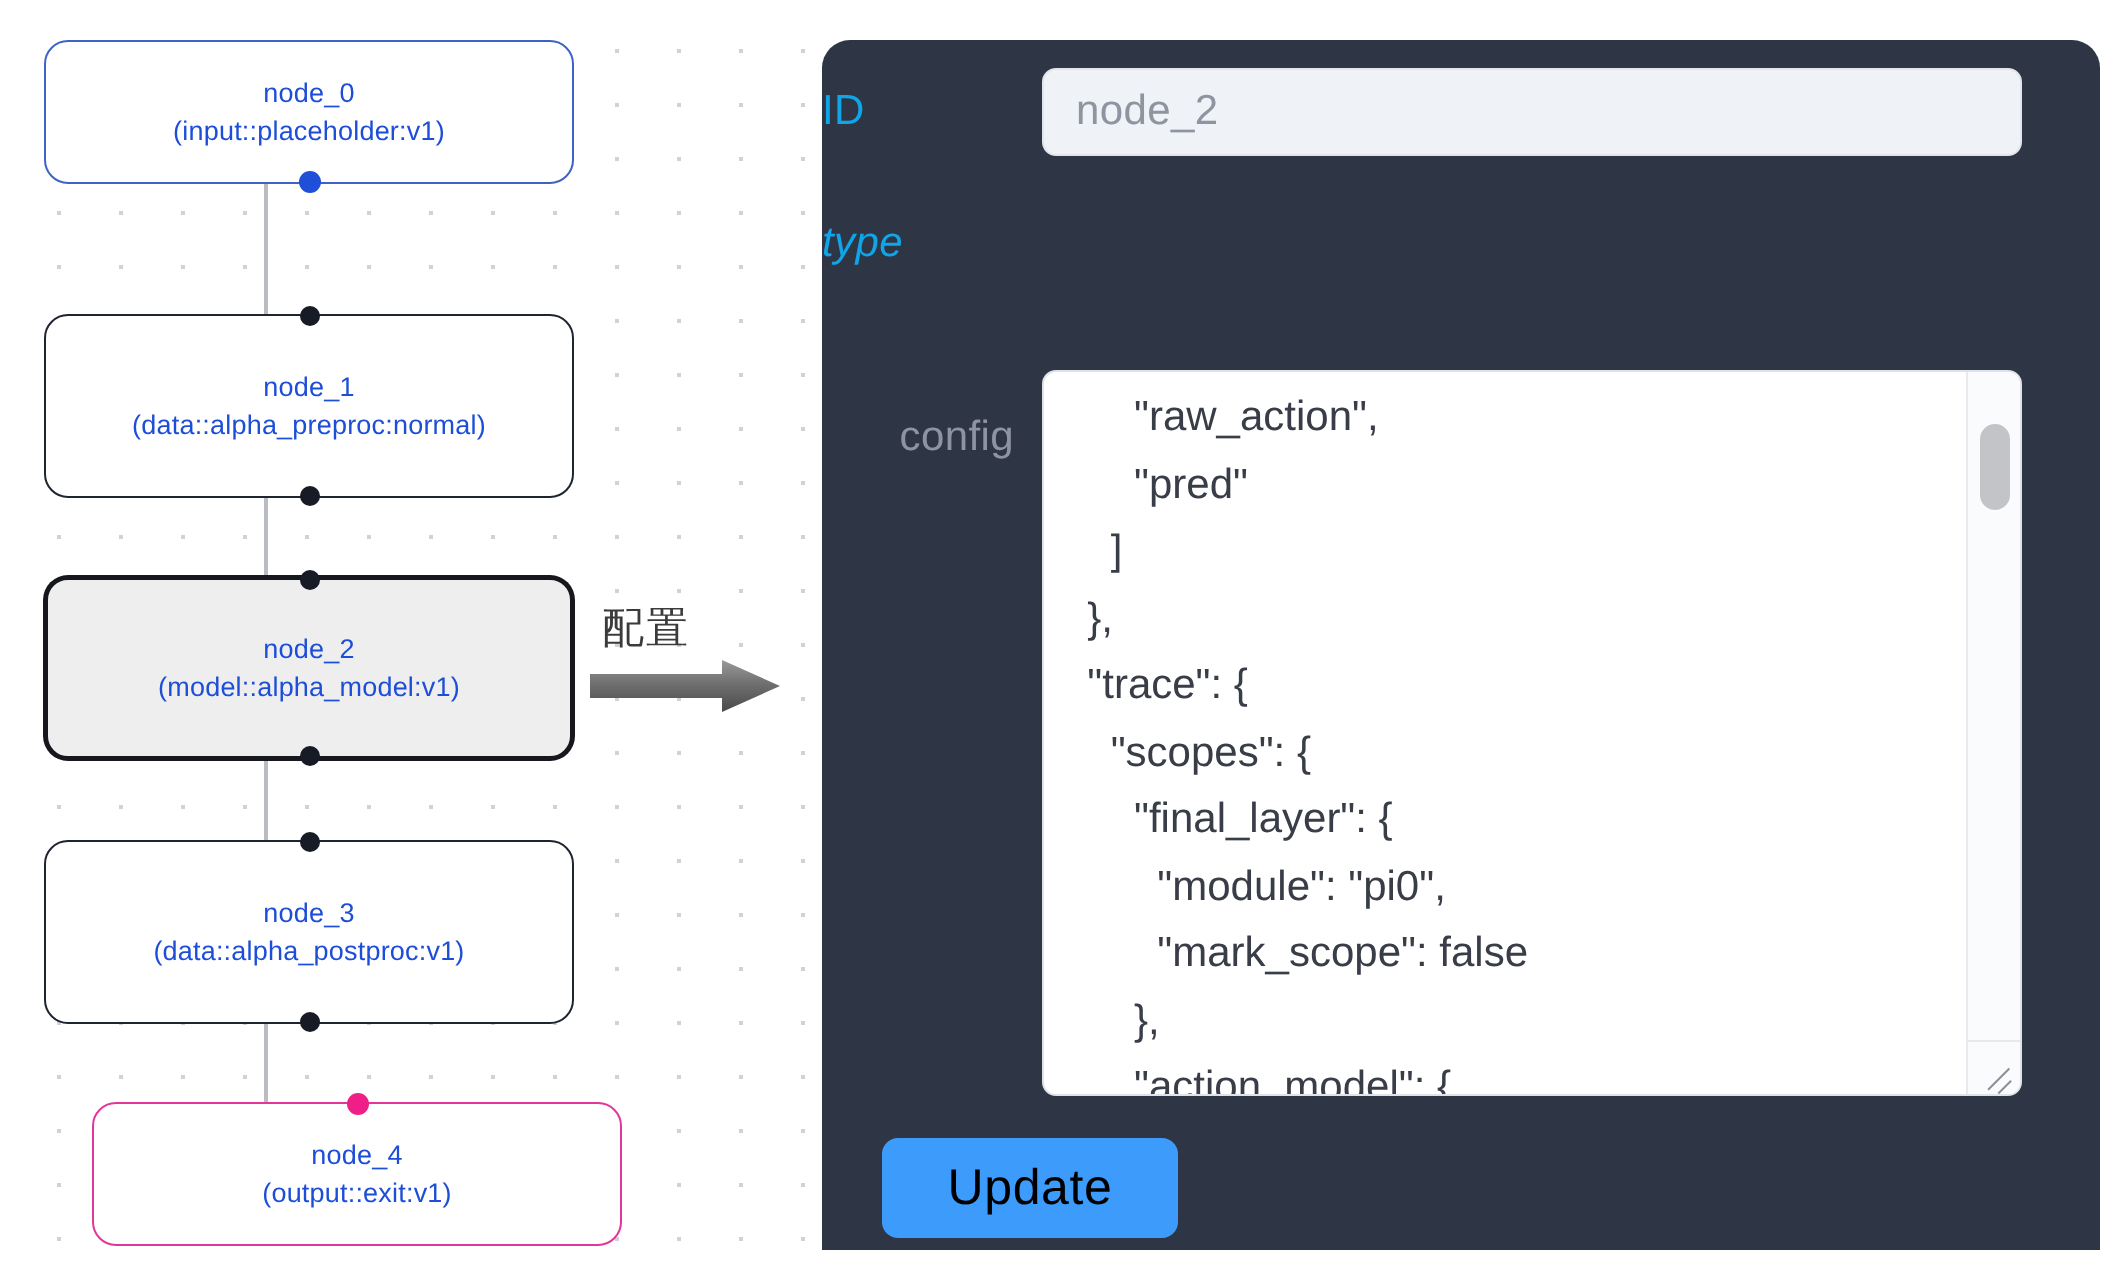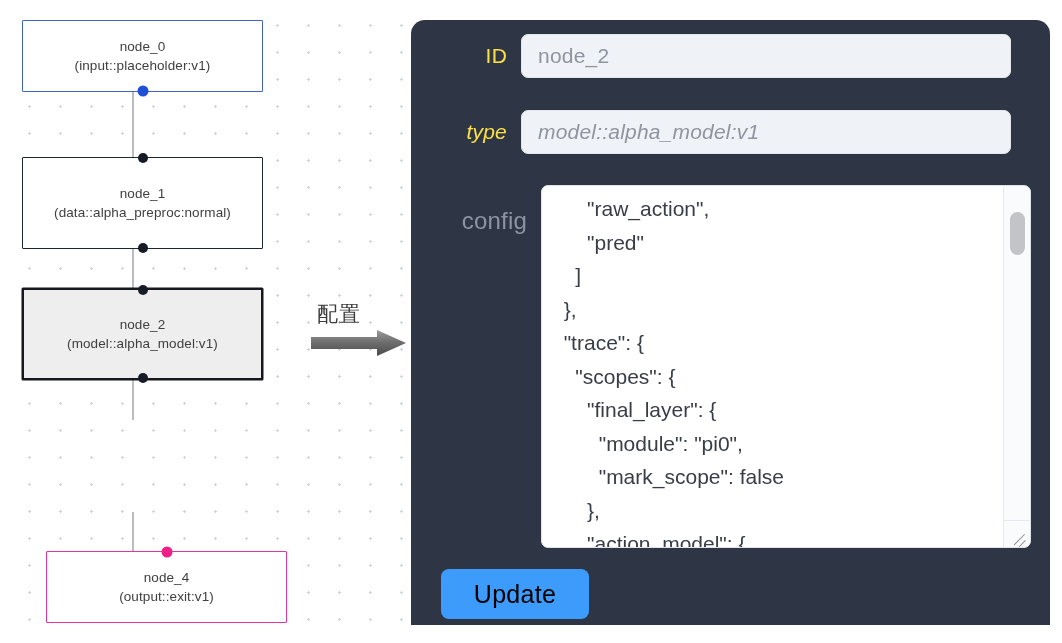--- a/index.html
+++ b/index.html
@@ -24,27 +24,27 @@
   
   .dot-field-right{
     position:absolute;left:400px;top:0;width:662px;height:643px;
     background-color:#ffffff;
     background-image:radial-gradient(circle, #cfd2d8 1.1px, rgba(0,0,0,0) 1.2px);
     background-size:31px 27px;
     background-position:4px 12px;
   }
 
   .node{
-    position:absolute;left:22px;width:241px;
+    position:absolute;left:22px;width:265px;
     box-sizing:border-box;
     background:#ffffff;
     border:1.6px solid #1e2430;
-    border-radius:1px;
+    border-radius:12px;
     display:flex;flex-direction:column;align-items:center;justify-content:center;
-    color:#404040;
+    color:#1d4ed8;
     font-size:13.5px;
     line-height:19px;
     text-align:center;
     padding:4px 8px;
     letter-spacing:.1px;
   }
   .node .nlabel{white-space:pre-wrap;word-break:break-all;}
   .node.input-node{border-color:#3f63c4;}
   .node.output-node{border-color:#e2369a;margin-left:24px;}
   .node.selected{background:#eeeeee;border-color:#16181d;border-width:2.2px;box-shadow:0 0 0 0.5px #16181d;}
@@ -55,40 +55,40 @@
     background:#161b25;
   }
   .handle.blue{background:#1f4fd8;width:11px;height:11px;}
   .handle.pink{background:#ef1f87;width:11px;height:11px;}
 
   .edge{
     position:absolute;left:131.5px;width:2px;background:#b9bcc2;
   }
 
   
-  .arrow-group{position:absolute;left:295px;top:300px;width:100px;height:60px;margin-left:16px;}
+  .arrow-group{position:absolute;left:295px;top:300px;width:100px;height:60px;}
   .arrow-label{
     position:absolute;left:6px;top:0;
     font-family:"DejaVu Sans","Liberation Sans",sans-serif;
     font-size:21px;color:#3b3b3b;letter-spacing:1px;
   }
   .arrow-svg{position:absolute;left:0;top:30px;}
 
   
   .inspector{
     position:absolute;left:411px;top:20px;width:639px;height:605px;
     background:#2e3646;
     border-radius:14px 14px 0 0;
     overflow:hidden;
   }
   .field-row{position:absolute;display:flex;align-items:center;}
   .field-label{
-    color:#fde047;
+    color:#0ea5e9;
     font-size:21px;
-    text-align:right;
+    text-align:left;
     width:110px;
     padding-right:14px;
     box-sizing:border-box;
     letter-spacing:.2px;
   }
   .text-input{
     box-sizing:border-box;
     width:490px;height:44px;
     background:#eff2f6;
     border:1px solid #e2e6ec;
@@ -96,21 +96,21 @@
     color:#8e94a0;
     font-size:21px;
     display:flex;align-items:center;
     padding:0 16px;
     letter-spacing:.2px;
     overflow:hidden;white-space:nowrap;
   }
 
   .config-row{position:absolute;left:0;top:165px;display:flex;}
   .config-label{
-    color:#8d93a1;font-size:24px;width:130px;text-align:right;
+    color:#8d93a1;font-size:21px;width:110px;text-align:right;
     padding-right:14px;padding-top:22px;box-sizing:border-box;letter-spacing:.2px;
   }
   .textarea-wrap{
     position:relative;
     width:490px;height:363px;
     background:#ffffff;
     border:1px solid #dfe3e9;
     border-radius:7px;
     overflow:hidden;
     box-sizing:border-box;
@@ -185,20 +185,26 @@
       <span class="handle" style="top:100%;"></span>
     </div>
 
     <div class="node selected" style="top:288px;height:92px;">
       <span class="nlabel">node_2
 (model::alpha_model:v1)</span>
       <span class="handle" style="top:0%;"></span>
       <span class="handle" style="top:100%;"></span>
     </div>
 
+    <div class="node" style="top:420px;height:92px;">
+      <span class="nlabel">node_3
+(data::alpha_postproc:v1)</span>
+      <span class="handle" style="top:0%;"></span>
+      <span class="handle" style="top:100%;"></span>
+    </div>
 
     <div class="node output-node" style="top:551px;height:72px;">
       <span class="nlabel">node_4
 (output::exit:v1)</span>
       <span class="handle pink" style="top:0%;"></span>
     </div>
   </div>
 
   <div class="arrow-group">
     <div class="arrow-label">配置</div>
@@ -216,21 +222,20 @@
 
   <div class="inspector">
 
     <div class="field-row" style="left:0;top:14px;width:100%;">
       <div class="field-label">ID</div>
       <div class="text-input">node_2</div>
     </div>
 
     <div class="field-row" style="left:0;top:90px;width:100%;font-style:italic;">
       <div class="field-label">type</div>
-      <div class="text-input">model::alpha_model:v1</div>
     </div>
 
     <div class="config-row">
       <div class="config-label">config</div>
       <div class="textarea-wrap">
         <div class="textarea-content">      "raw_action",
       "pred"
     ]
   },
   "trace": {

